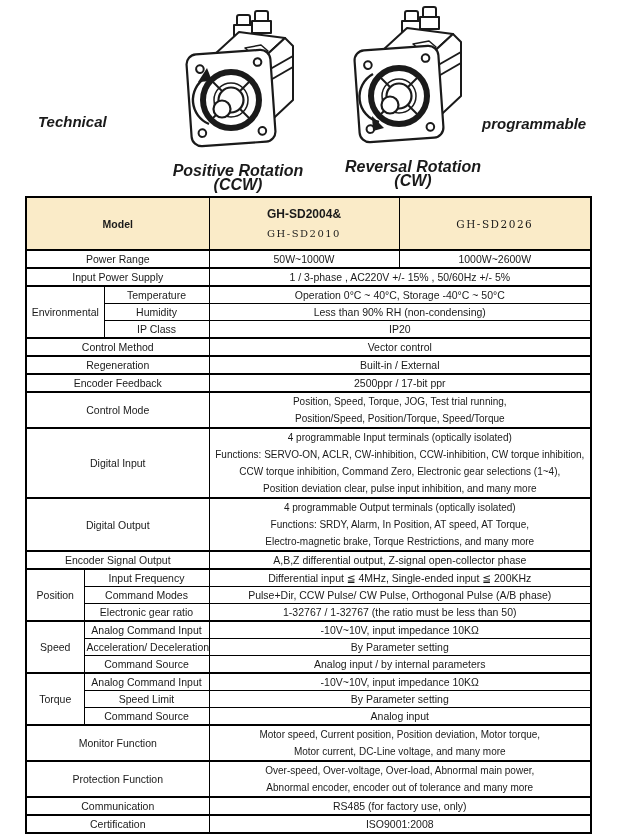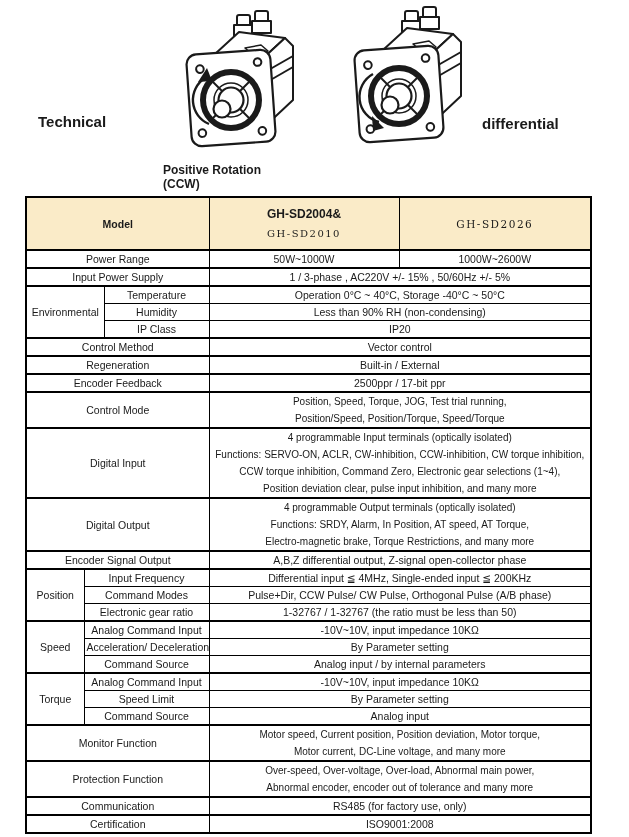--- a/index.html
+++ b/index.html
@@ -1,27 +1,27 @@
 <!DOCTYPE html>
 <html style="--header-bg: #FAEBC8;"><head>
 <meta charset="utf-8">
 <style>
   html,body { margin:0; padding:0; background:#ffffff; }
   .page {
     position:relative; width:629px; height:837px; background:#fff;
     font-family:"Liberation Sans", sans-serif; color:#1a1a1a; overflow:hidden;
   }
   
-  .hero { position:absolute; left:0; top:0; width:629px; height:196px; }
+  .hero { position:absolute; left:0; top:0; width:629px; height:196px;font-style:italic; }
   .title-left  { position:absolute; left:38px;  top:113px; font-size:15px; font-weight:bold; }
   .title-right { position:absolute; left:482px; top:115px; font-size:15px; font-weight:bold; }
   .motor { position:absolute; }
   .motor-left  { left:180px; top:10px; }
   .motor-right { left:348px; top:6px;  }
-  .caption { position:absolute; width:150px; font-weight:bold; font-size:12px; line-height:13.5px; }
+  .caption { position:absolute; width:150px; text-align:center; font-weight:bold; font-size:16px; line-height:13.5px; }
   .caption-left  { left:163px; top:164px; }
   .caption-right { left:338px; top:160px; }
   
   .spec-table {
     position:absolute; left:25px; top:196px;
     border-collapse:collapse; table-layout:fixed; width:565px;
     border:2px solid #000;
   }
   .spec-table td {
     border:1px solid #000; text-align:center; vertical-align:middle;
@@ -42,21 +42,21 @@
   .line { font-size:10px; line-height:17px; }
   .val  { font-size:10.5px; }
 </style>
 </head>
 <body>
 
 <div class="page">
 
   <div class="hero">
     <div class="title-left">Technical</div>
-    <div class="title-right">differential</div>
+    <div class="title-right">programmable</div>
 
     <svg class="motor motor-left" width="122" height="152" viewBox="0 0 120 152">
       <g fill="#ffffff" stroke="#1a1a1a" stroke-width="2" stroke-linejoin="round">
 
         <rect x="56" y="5" width="13" height="15" rx="2"></rect>
         <rect x="74" y="1" width="13" height="15" rx="2"></rect>
         <rect x="53" y="15" width="19" height="12"></rect>
         <rect x="71" y="11" width="19" height="12"></rect>
 
         <polygon points="34,44 58,22 104,28 78,52"></polygon>
@@ -115,20 +115,24 @@
 
         <path d="M 24 68 A 26 26 0 0 0 30 116" fill="none" stroke-width="2.4"></path>
         <polygon points="23,110 35,122 24,125" fill="#1a1a1a" stroke="none"></polygon>
       </g>
     </svg>
 
     <div class="caption caption-left">
       <div>Positive Rotation</div>
       <div>(CCW)</div>
     </div>
+    <div class="caption caption-right">
+      <div>Reversal Rotation</div>
+      <div>(CW)</div>
+    </div>
   </div>
 
   <table class="spec-table">
     <colgroup>
         <col style="width:58px">
         <col style="width:20px">
         <col style="width:105px">
         <col style="width:190px">
         <col style="width:192px">
       </colgroup>

